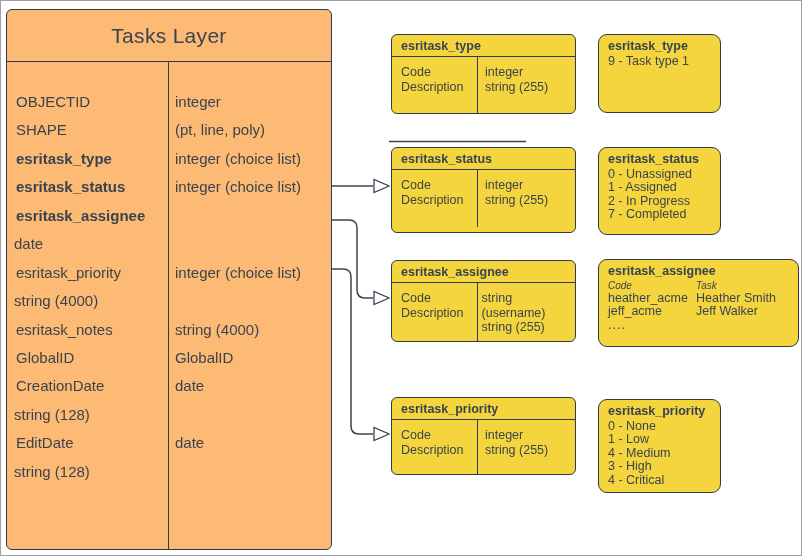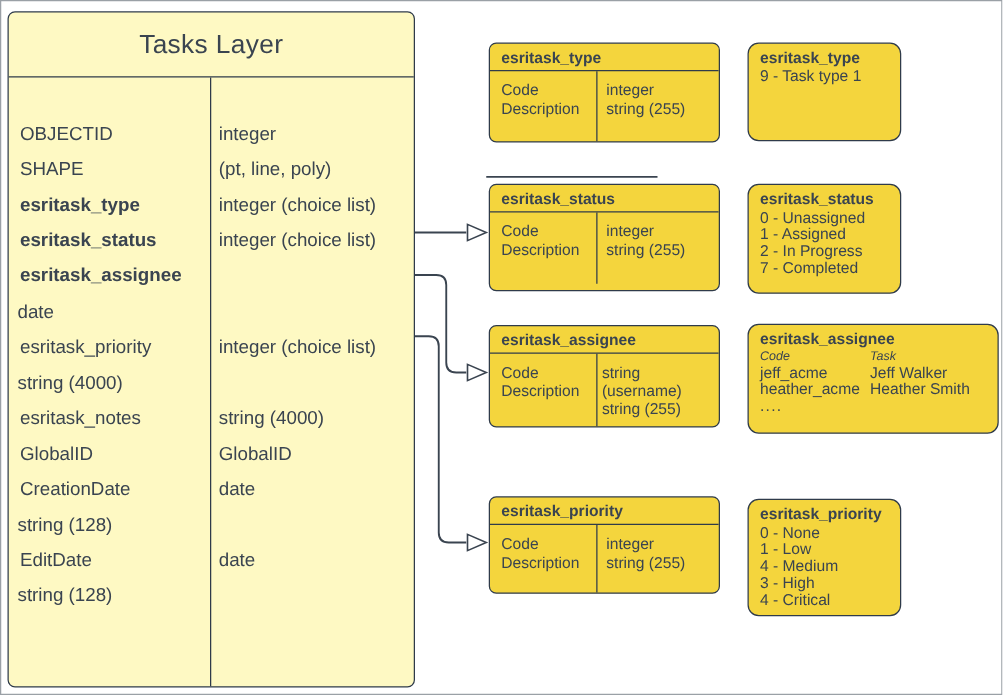--- a/index.html
+++ b/index.html
@@ -15,41 +15,40 @@
     overflow: hidden;
   }
 
   
   .tasks-box {
     position: absolute;
     left: 5px; top: 8px;
     width: 326px; height: 541px;
     border: 1.5px solid #2F3B4A;
     border-radius: 6px;
-    background: #fef9c3;
+    background: #fdba74;
   }
   .tasks-title {
     height: 52px;
     border-bottom: 1.5px solid #2F3B4A;
     display: flex; align-items: center; justify-content: center;
     font-size: 21px;
     letter-spacing: .3px;
   }
   .tasks-body { position: relative; height: 487px; }
   .tasks-divider {
     position: absolute;
     left: 161px; top: 0; bottom: 0;
     width: 1.3px;
     background: #2F3B4A;
   }
   .tasks-rows { padding-top: 31px; }
   .frow {
     display: flex;
     height: 28.45px;
-    align-items: center;
     font-size: 15px;
   }
   .frow .fname { width: 161px; padding-left: 9px; }
   .frow .ftype { padding-left: 7px; }
   .frow.bold .fname { font-weight: bold; }
 
   
   .ftable {
     position: absolute;
     left: 390px;
@@ -258,26 +257,26 @@
     <div class="dline">7 - Completed</div>
   </div>
 
   <div class="dlist dlist-wide" style="top:258px;height:88px;">
     <div class="dlist-title">esritask_assignee</div>
     <div class="dcols">
       <span>Code</span>
       <span>Task</span>
     </div>
     <div class="drow">
+      <span>heather_acme</span>
+      <span>Heather Smith</span>
+    </div>
+    <div class="drow">
       <span>jeff_acme</span>
       <span>Jeff Walker</span>
-    </div>
-    <div class="drow">
-      <span>heather_acme</span>
-      <span>Heather Smith</span>
     </div>
     <div class="dmore">....</div>
   </div>
 
   <div class="dlist" style="top:398px;height:94px;">
     <div class="dlist-title">esritask_priority</div>
     <div class="dline">0 - None</div>
     <div class="dline">1 - Low</div>
     <div class="dline">4 - Medium</div>
     <div class="dline">3 - High</div>

